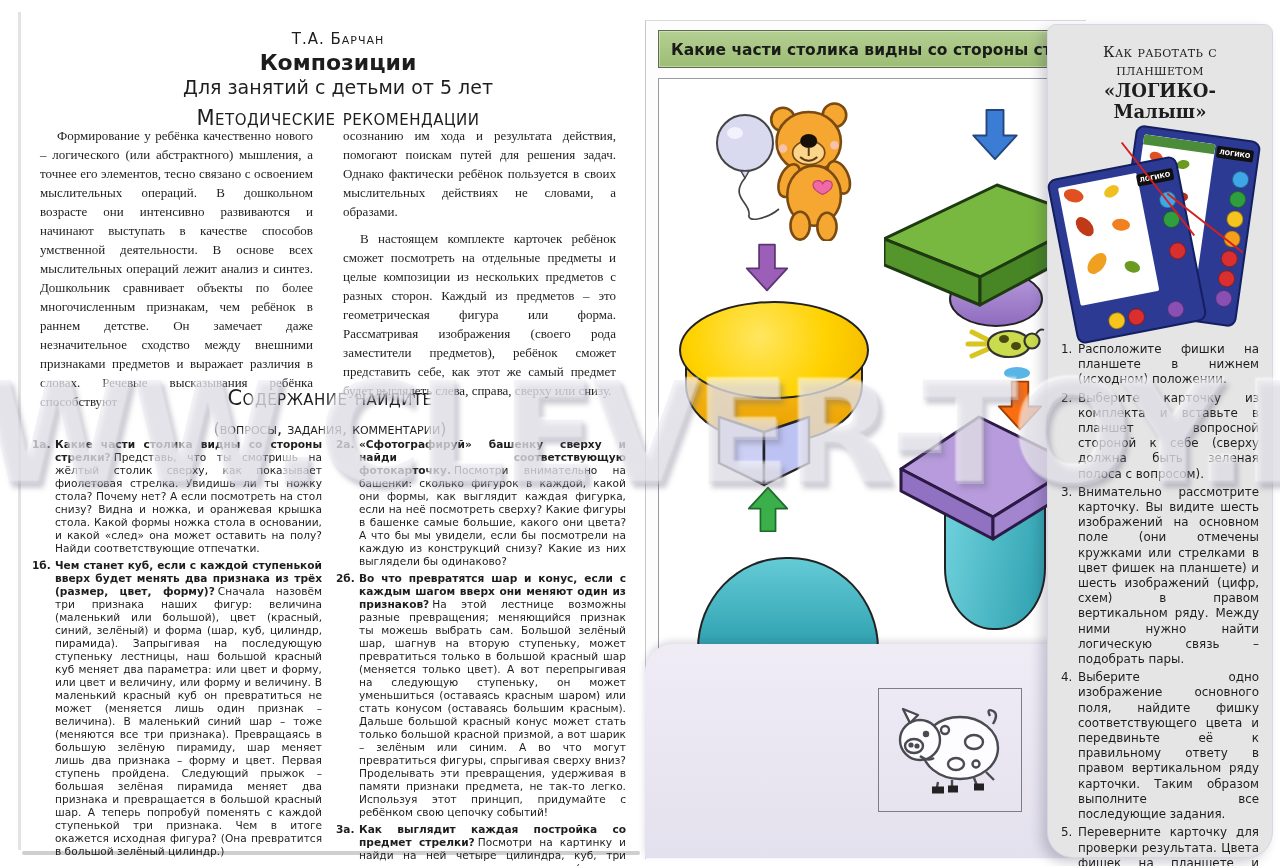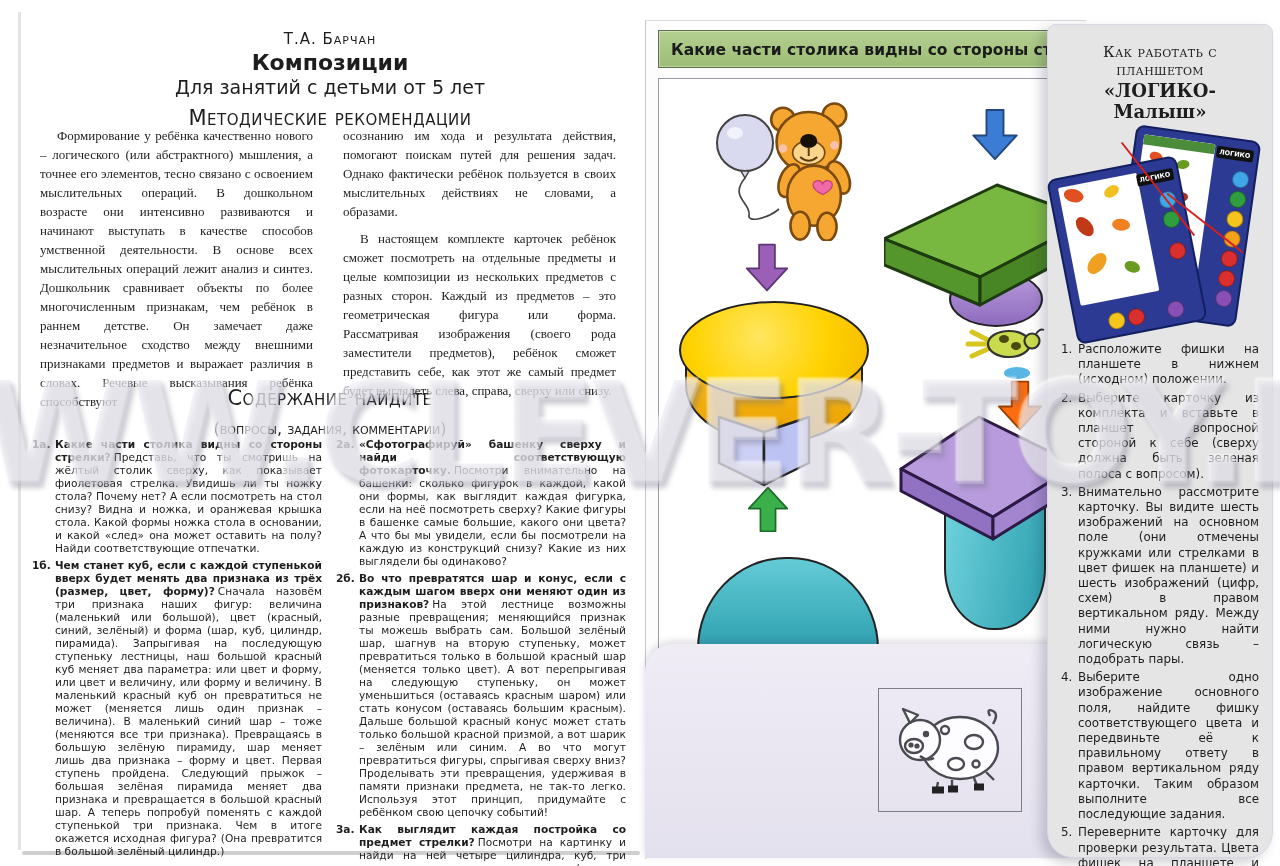--- a/index.html
+++ b/index.html
@@ -1,21 +1,21 @@
 <!DOCTYPE html>
 <html lang="ru"><head>
 <meta charset="utf-8">
 <style>
   html,body{margin:0;padding:0;background:#ffffff;}
   .stage{position:relative;width:1280px;height:866px;background:#ffffff;overflow:hidden;
          font-family:"DejaVu Sans","Liberation Sans",sans-serif;color:#1d1d1d;}
   
   .page-edge-left{position:absolute;left:18px;top:12px;width:3px;height:838px;background:#e3e3e3;}
   .page-edge-bottom{position:absolute;left:22px;top:851px;width:618px;height:4px;background:#cfcfcf;border-radius:2px;}
-  .lp-header{position:absolute;left:30px;top:30px;width:600px;text-align:center;}
+  .lp-header{position:absolute;left:38px;top:30px;width:600px;text-align:center;}
   .author{font-variant:small-caps;font-size:15px;letter-spacing:1px;}
   .book-title{font-size:22px;font-weight:bold;margin-top:2px;}
   .book-subtitle{font-size:19px;margin-top:1px;}
   .sec-heading{font-variant:small-caps;font-size:21px;letter-spacing:.5px;margin-top:8px;}
   .intro{position:absolute;left:32px;top:118px;width:592px;display:flex;gap:14px;}
   .intro .col{width:289px;font-size:13px;line-height:19px;text-align:justify;}
   .intro p{margin:8px;text-indent:17px;font-family:Liberation Serif, serif;}
   .intro p.noindent{text-indent:0;}
   .contents-head{position:absolute;left:30px;top:378px;width:600px;text-align:center;}
   .sec-subheading{font-variant:small-caps;font-size:16px;margin-top:9px;}

